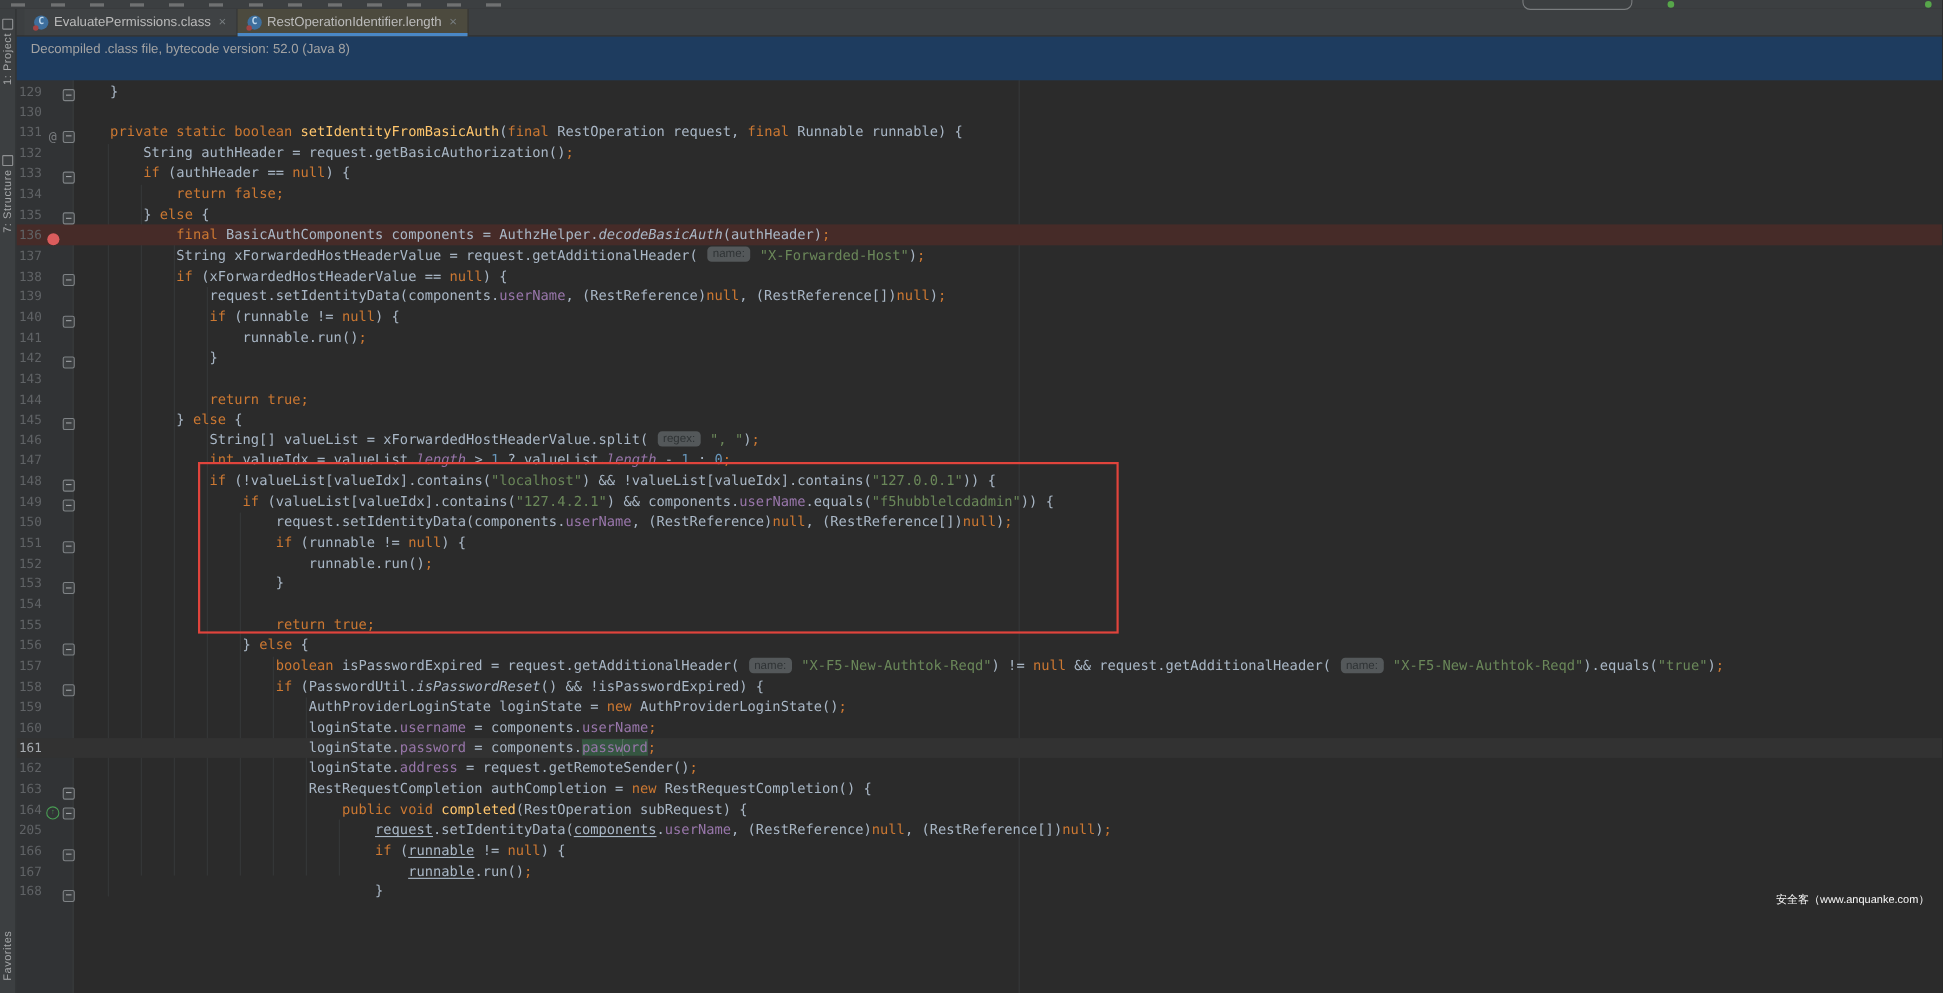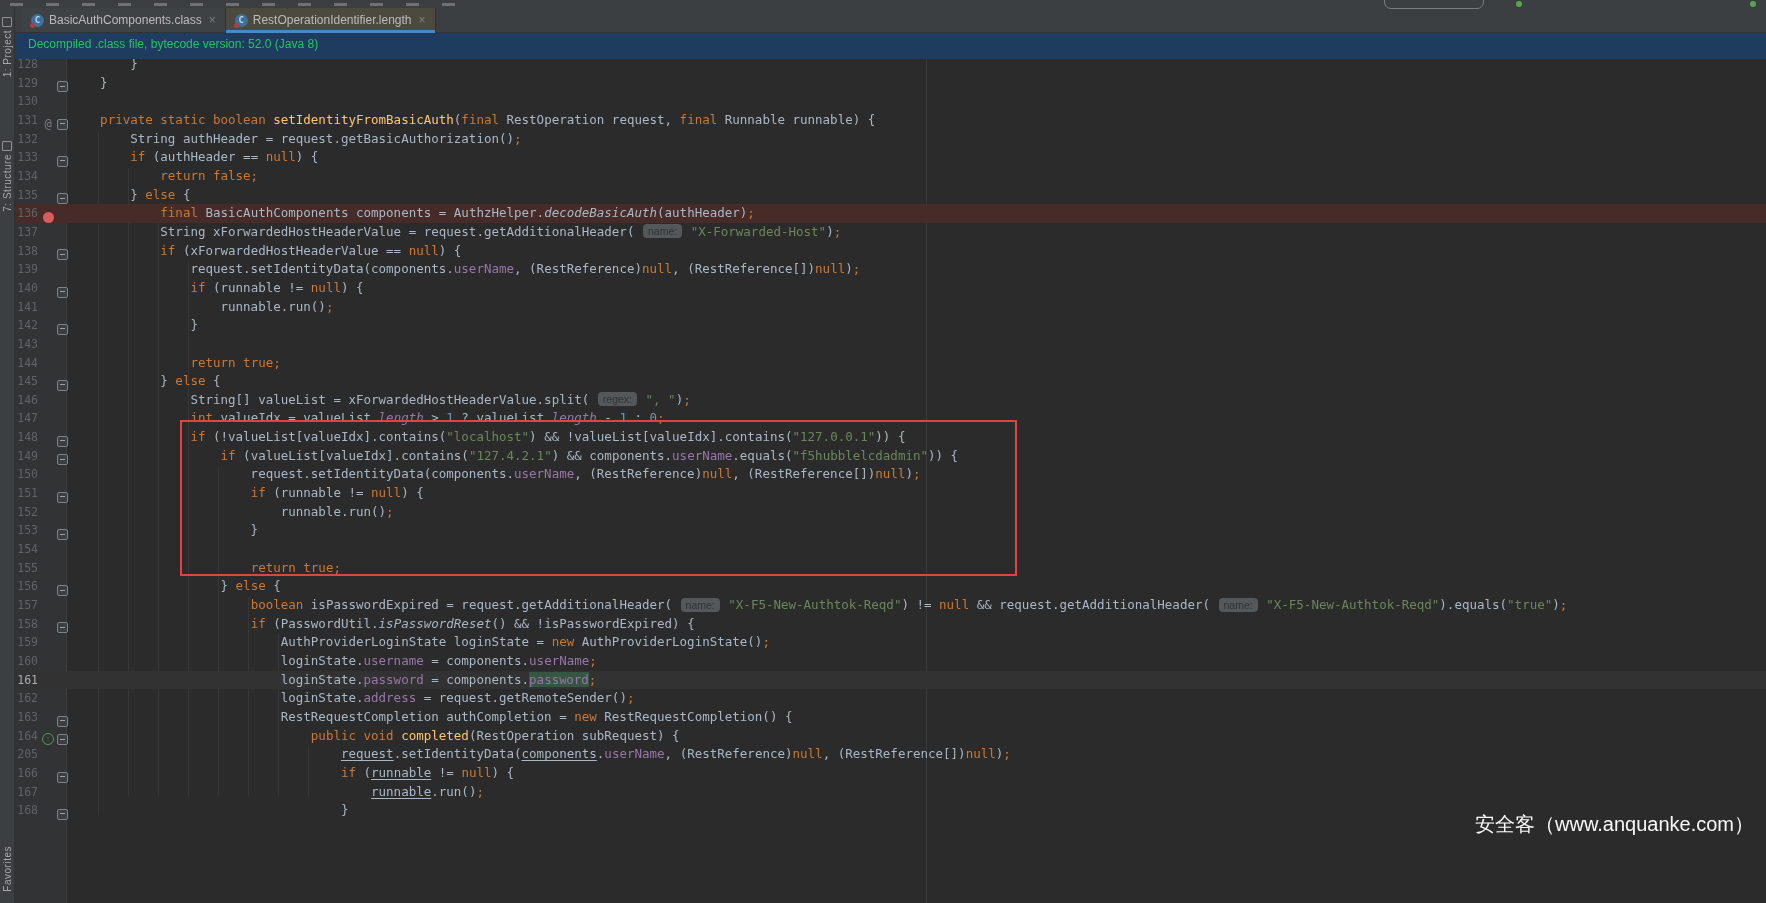--- a/index.html
+++ b/index.html
@@ -27,22 +27,22 @@
        border-right:1px solid #323232;cursor:pointer;}
   .tab.active{background:#4C4A3E;}
   .tab.active::after{content:'';position:absolute;left:0;right:0;bottom:-1px;height:3px;background:#4A88C7;}
   .tab-label{font-size:12px;color:#BBBBBB;white-space:nowrap;}
   .tab-close{font-size:12px;color:#787E81;margin-left:2px;}
   .cls-icon{position:relative;width:13px;height:13px;border-radius:50%;background:#3E6F9D;
             color:#BFD7EA;font:bold 9px/13px "DejaVu Sans Mono",monospace;text-align:center;}
   .cls-icon::after{content:'';position:absolute;left:-1px;bottom:-1px;width:5px;height:5px;border-radius:50%;background:#A34343;}
 
   
-  .notif{position:absolute;left:14px;top:33px;right:0;height:26px;background:#1E3C5F;z-index:15;
-         color:#22c55e;font-size:12px;line-height:22px;padding-left:14px;box-sizing:border-box;}
+  .notif{position:absolute;left:14px;top:33px;right:0;height:40px;background:#1E3C5F;z-index:15;
+         color:#a3a3a3;font-size:12px;line-height:22px;padding-left:14px;box-sizing:border-box;}
 
   
   .editor{position:absolute;left:14px;top:55px;right:0;bottom:0;background:#2B2B2B;overflow:hidden;}
   .gutter-underlay{position:absolute;left:0;top:0;width:52px;height:100%;background:#313335;
                    border-right:1px solid #3A3C3E;}
   .iguide{position:absolute;width:1px;background:#3A3C3E;opacity:.75;}
   .margin-guide{position:absolute;left:912px;top:0;bottom:0;width:1px;background:#37393B;}
   .rows{position:absolute;left:0;top:0;right:0;}
   .row{display:flex;height:18.66px;align-items:flex-end;}
   .row.bp{background:#462B28;}
@@ -73,21 +73,21 @@
   .tk-u{color:#A9B7C6;text-decoration:underline;text-underline-offset:2px;}
   .tk-sel{color:#9876AA;background:#355641;margin-top:20px;}
   .tk-h{display:inline-block;background:#54585A;color:#2F3335;border-radius:4px;padding:0 5px;
         font:10.5px/14px "Liberation Sans",sans-serif;vertical-align:middle;position:relative;top:-1px;margin:0 1px;}
   .tk-caret{display:inline-block;width:1.5px;height:15px;background:#BBBEC3;vertical-align:text-bottom;margin:0 -1px;}
 
   
   .hlbox{position:absolute;left:166px;top:365px;width:833px;height:152px;border:2px solid #E0443C;z-index:10;}
 
   
-  .watermark{position:absolute;right:12px;top:811px;color:#F8F8F8;font-size:20px;z-index:12;white-space:nowrap;}
+  .watermark{position:absolute;right:12px;top:811px;color:#F8F8F8;font-size:10px;z-index:12;white-space:nowrap;}
 </style>
 </head>
 <body>
 
 <div id="app">
 
   <div class="top-strip">
     <div class="menu-dashes"></div>
     <div class="mini-box"></div>
     <div class="mini-dot" style="left:1516px;"></div>
@@ -104,21 +104,21 @@
       <span class="vlabel">7: Structure</span>
     </div>
     <div class="vitem" style="top:838px;">
       <span class="vlabel">Favorites</span>
     </div>
   </div>
 
   <div class="tabbar">
     <div class="tab">
       <span class="cls-icon">C</span>
-      <span class="tab-label">BasicAuthComponents.class</span>
+      <span class="tab-label">EvaluatePermissions.class</span>
       <span class="tab-close">×</span>
     </div>
     <div class="tab active">
       <span class="cls-icon">C</span>
       <span class="tab-label">RestOperationIdentifier.length</span>
       <span class="tab-close">×</span>
     </div>
   </div>
 
   <div class="notif">Decompiled .class file, bytecode version: 52.0 (Java 8)</div>

